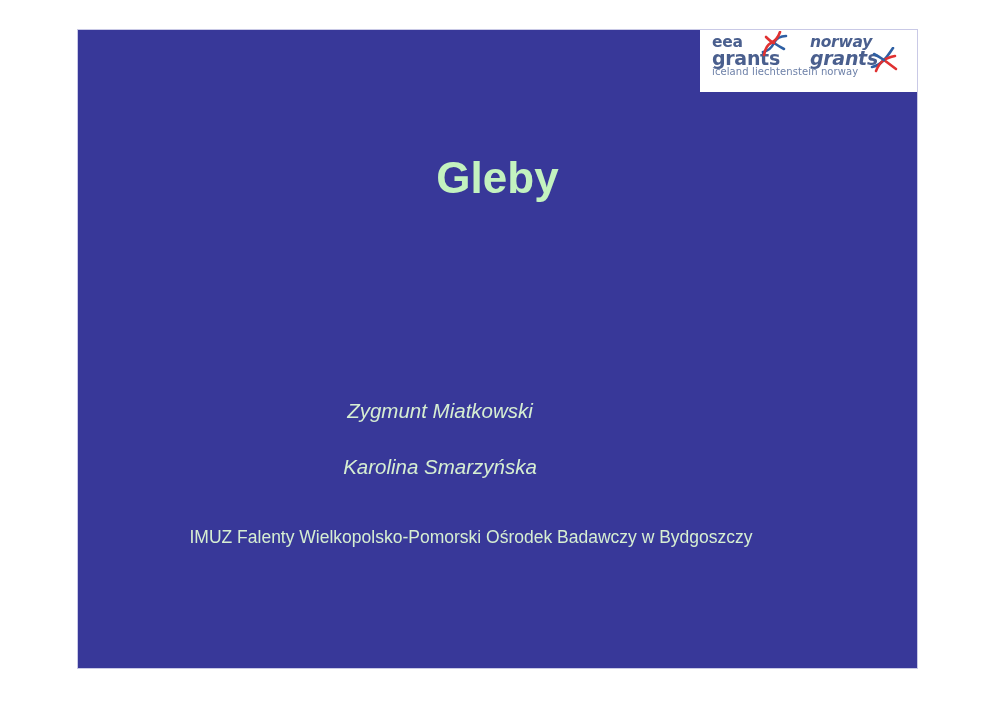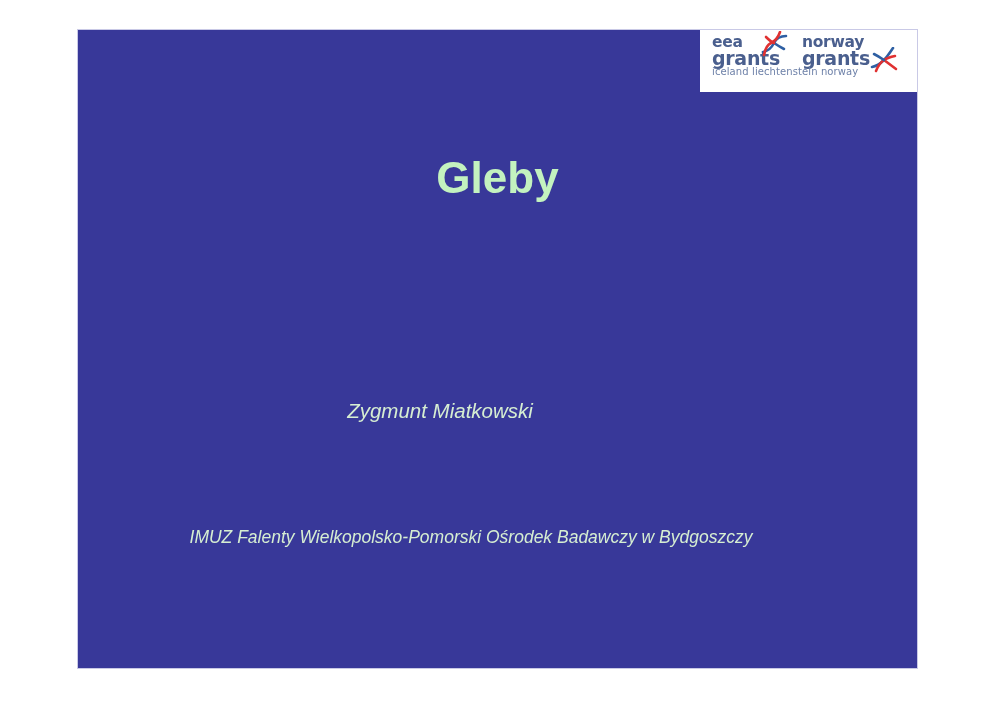--- a/index.html
+++ b/index.html
@@ -46,21 +46,21 @@
   }
   .logo-col {
     position: absolute;
     top: 0;
     color: #4a5f8e;
     font-family: "DejaVu Sans", sans-serif;
     font-weight: 600;
     letter-spacing: -0.3px;
   }
   #logo-eea   { left: 2px; }
-  #logo-nor   { left: 92px; }
+  #logo-nor   { left: 100px; font-style: italic; }
   .logo-l1 {
     font-size: 15.5px;
     line-height: 16px;
     white-space: nowrap;
   }
   .logo-l2 {
     font-size: 19px;
     line-height: 16px;
     white-space: nowrap;
   }
@@ -114,21 +114,20 @@
 
   
   #affiliation {
     position: absolute;
     left: 0px;
     top: 495px;
     width: 786px;
     text-align: center;
     color: #d6eed2;
     font-family: "Liberation Sans", sans-serif;
-    font-style: italic;
     font-size: 17.5px;
     line-height: 24px;
   }
 </style>
 </head>
 <body>
 
 <div id="slide">
 
   <div id="logo-box">
@@ -163,16 +162,17 @@
           <path d="M5 7 C 9 9, 12 11, 15 13" stroke="#2E5FA3"></path>
         </g>
       </svg>
 
     </div>
   </div>
 
   <div id="title">Gleby</div>
 
   <div class="author" id="author-1">Zygmunt Miatkowski</div>
+  <div class="author" id="author-2">Karolina Smarzyńska</div>
 
   <div id="affiliation">IMUZ Falenty Wielkopolsko-Pomorski Ośrodek Badawczy w Bydgoszczy</div>
 
 </div>
 
 </body></html>

